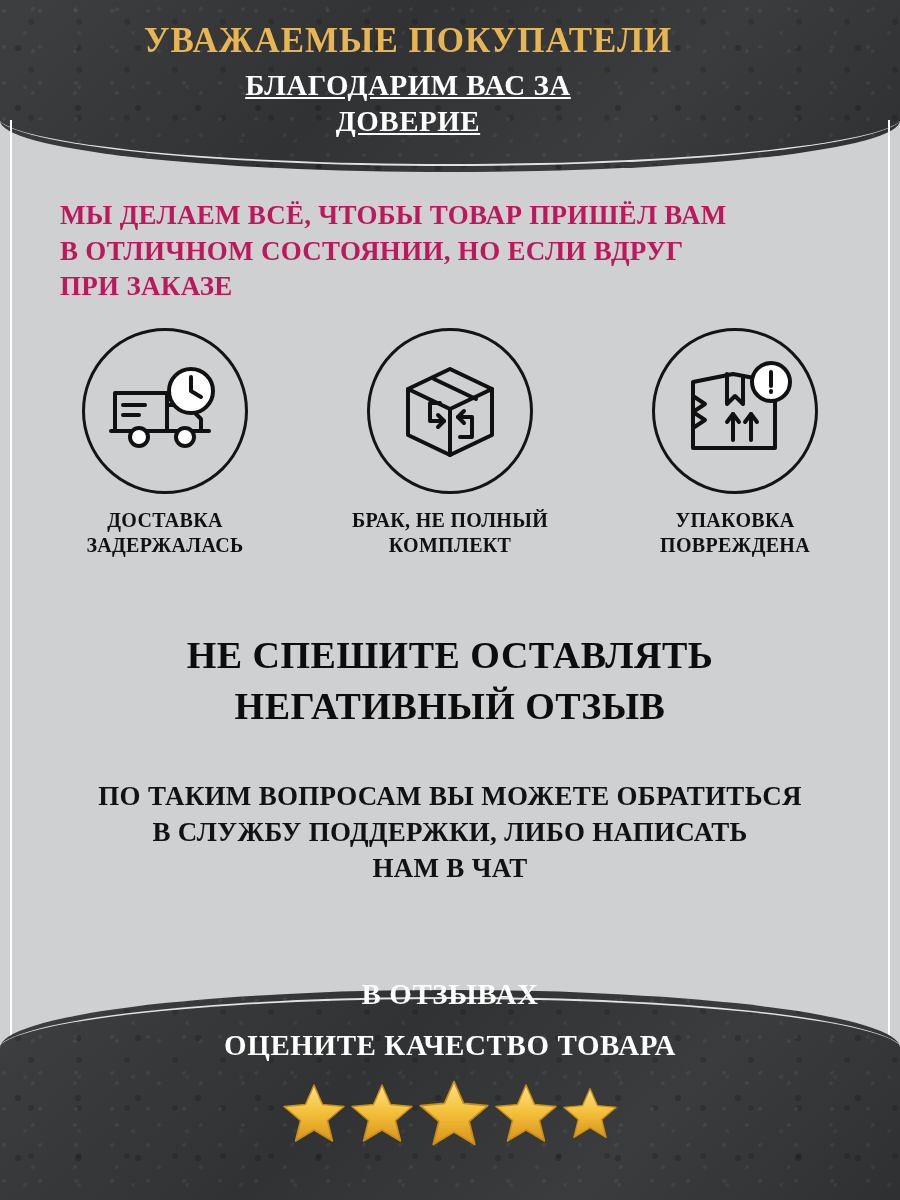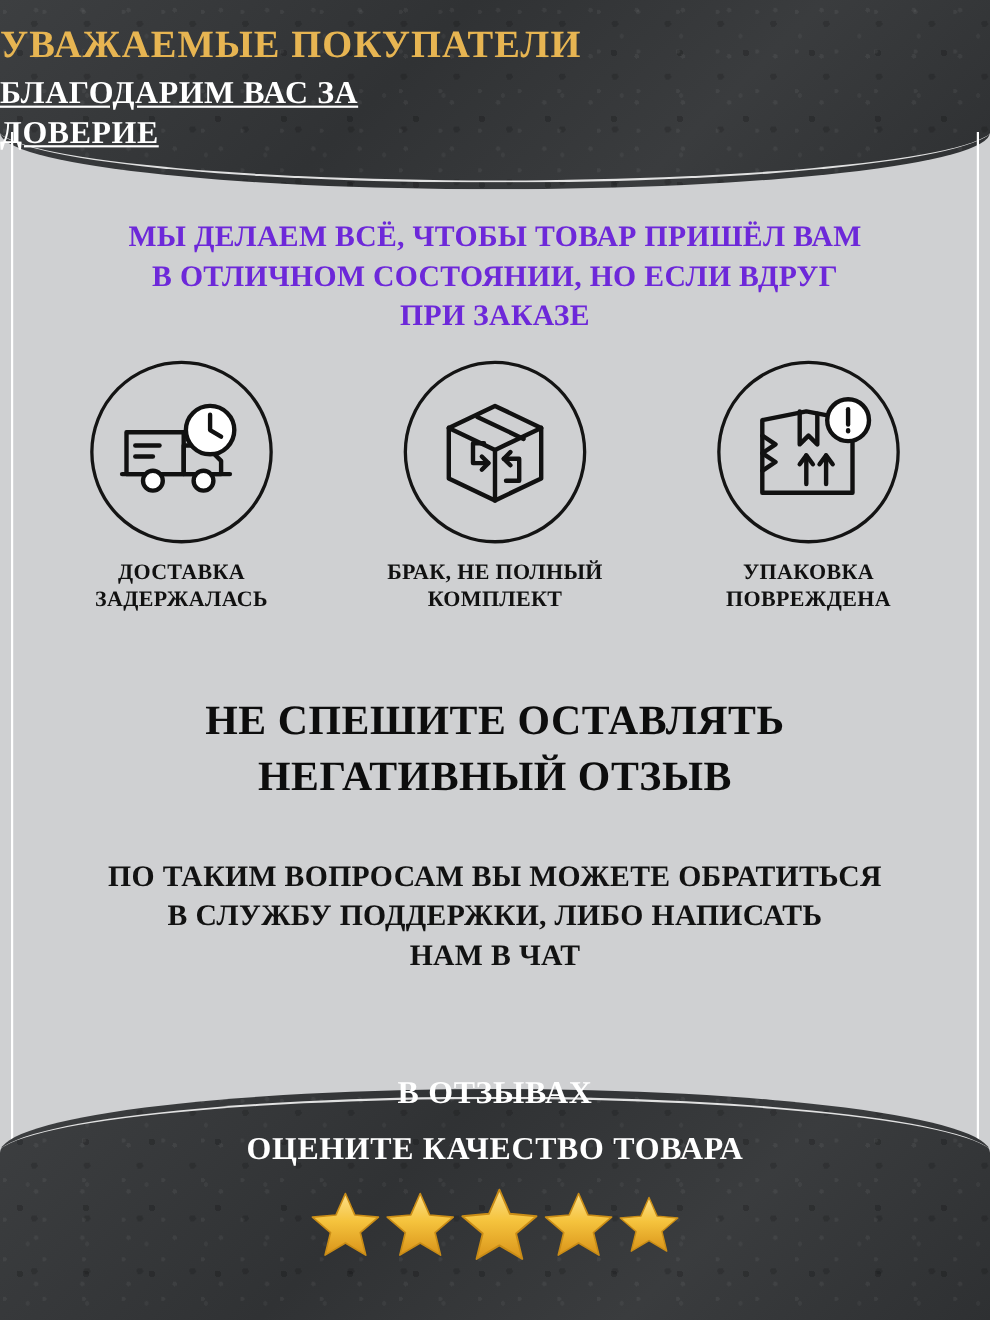--- a/index.html
+++ b/index.html
@@ -89,22 +89,23 @@
   }
   .side-line.left  { left: 10px; }
   .side-line.right { right: 10px; }
 
   
   .header-block {
     position: absolute;
     top: 22px;
     left: 0;
     width: 728px;
-    text-align: left;
+    text-align: center;
     z-index: 5;
+    padding-left: 44px;
   }
   .header-title {
     font-size: 35px;
     font-weight: bold;
     letter-spacing: 1px;
     color: #e7b552;
     line-height: 1.1;
     margin: 0 0 6px 0;
   }
   .header-sub {
@@ -116,24 +117,23 @@
     letter-spacing: 0.5px;
     text-decoration: underline;
   }
 
   
   .intro {
     position: absolute;
     top: 198px;
     left: 60px;
     width: 780px;
-    text-align: center;
     font-size: 27px;
     font-weight: bold;
-    color: #6d28d9;
+    color: #be185d;
     line-height: 1.32;
     letter-spacing: 0.3px;
   }
 
   .icons-row {
     position: absolute;
     top: 328px;
     left: 40px;
     width: 820px;
     display: flex;

